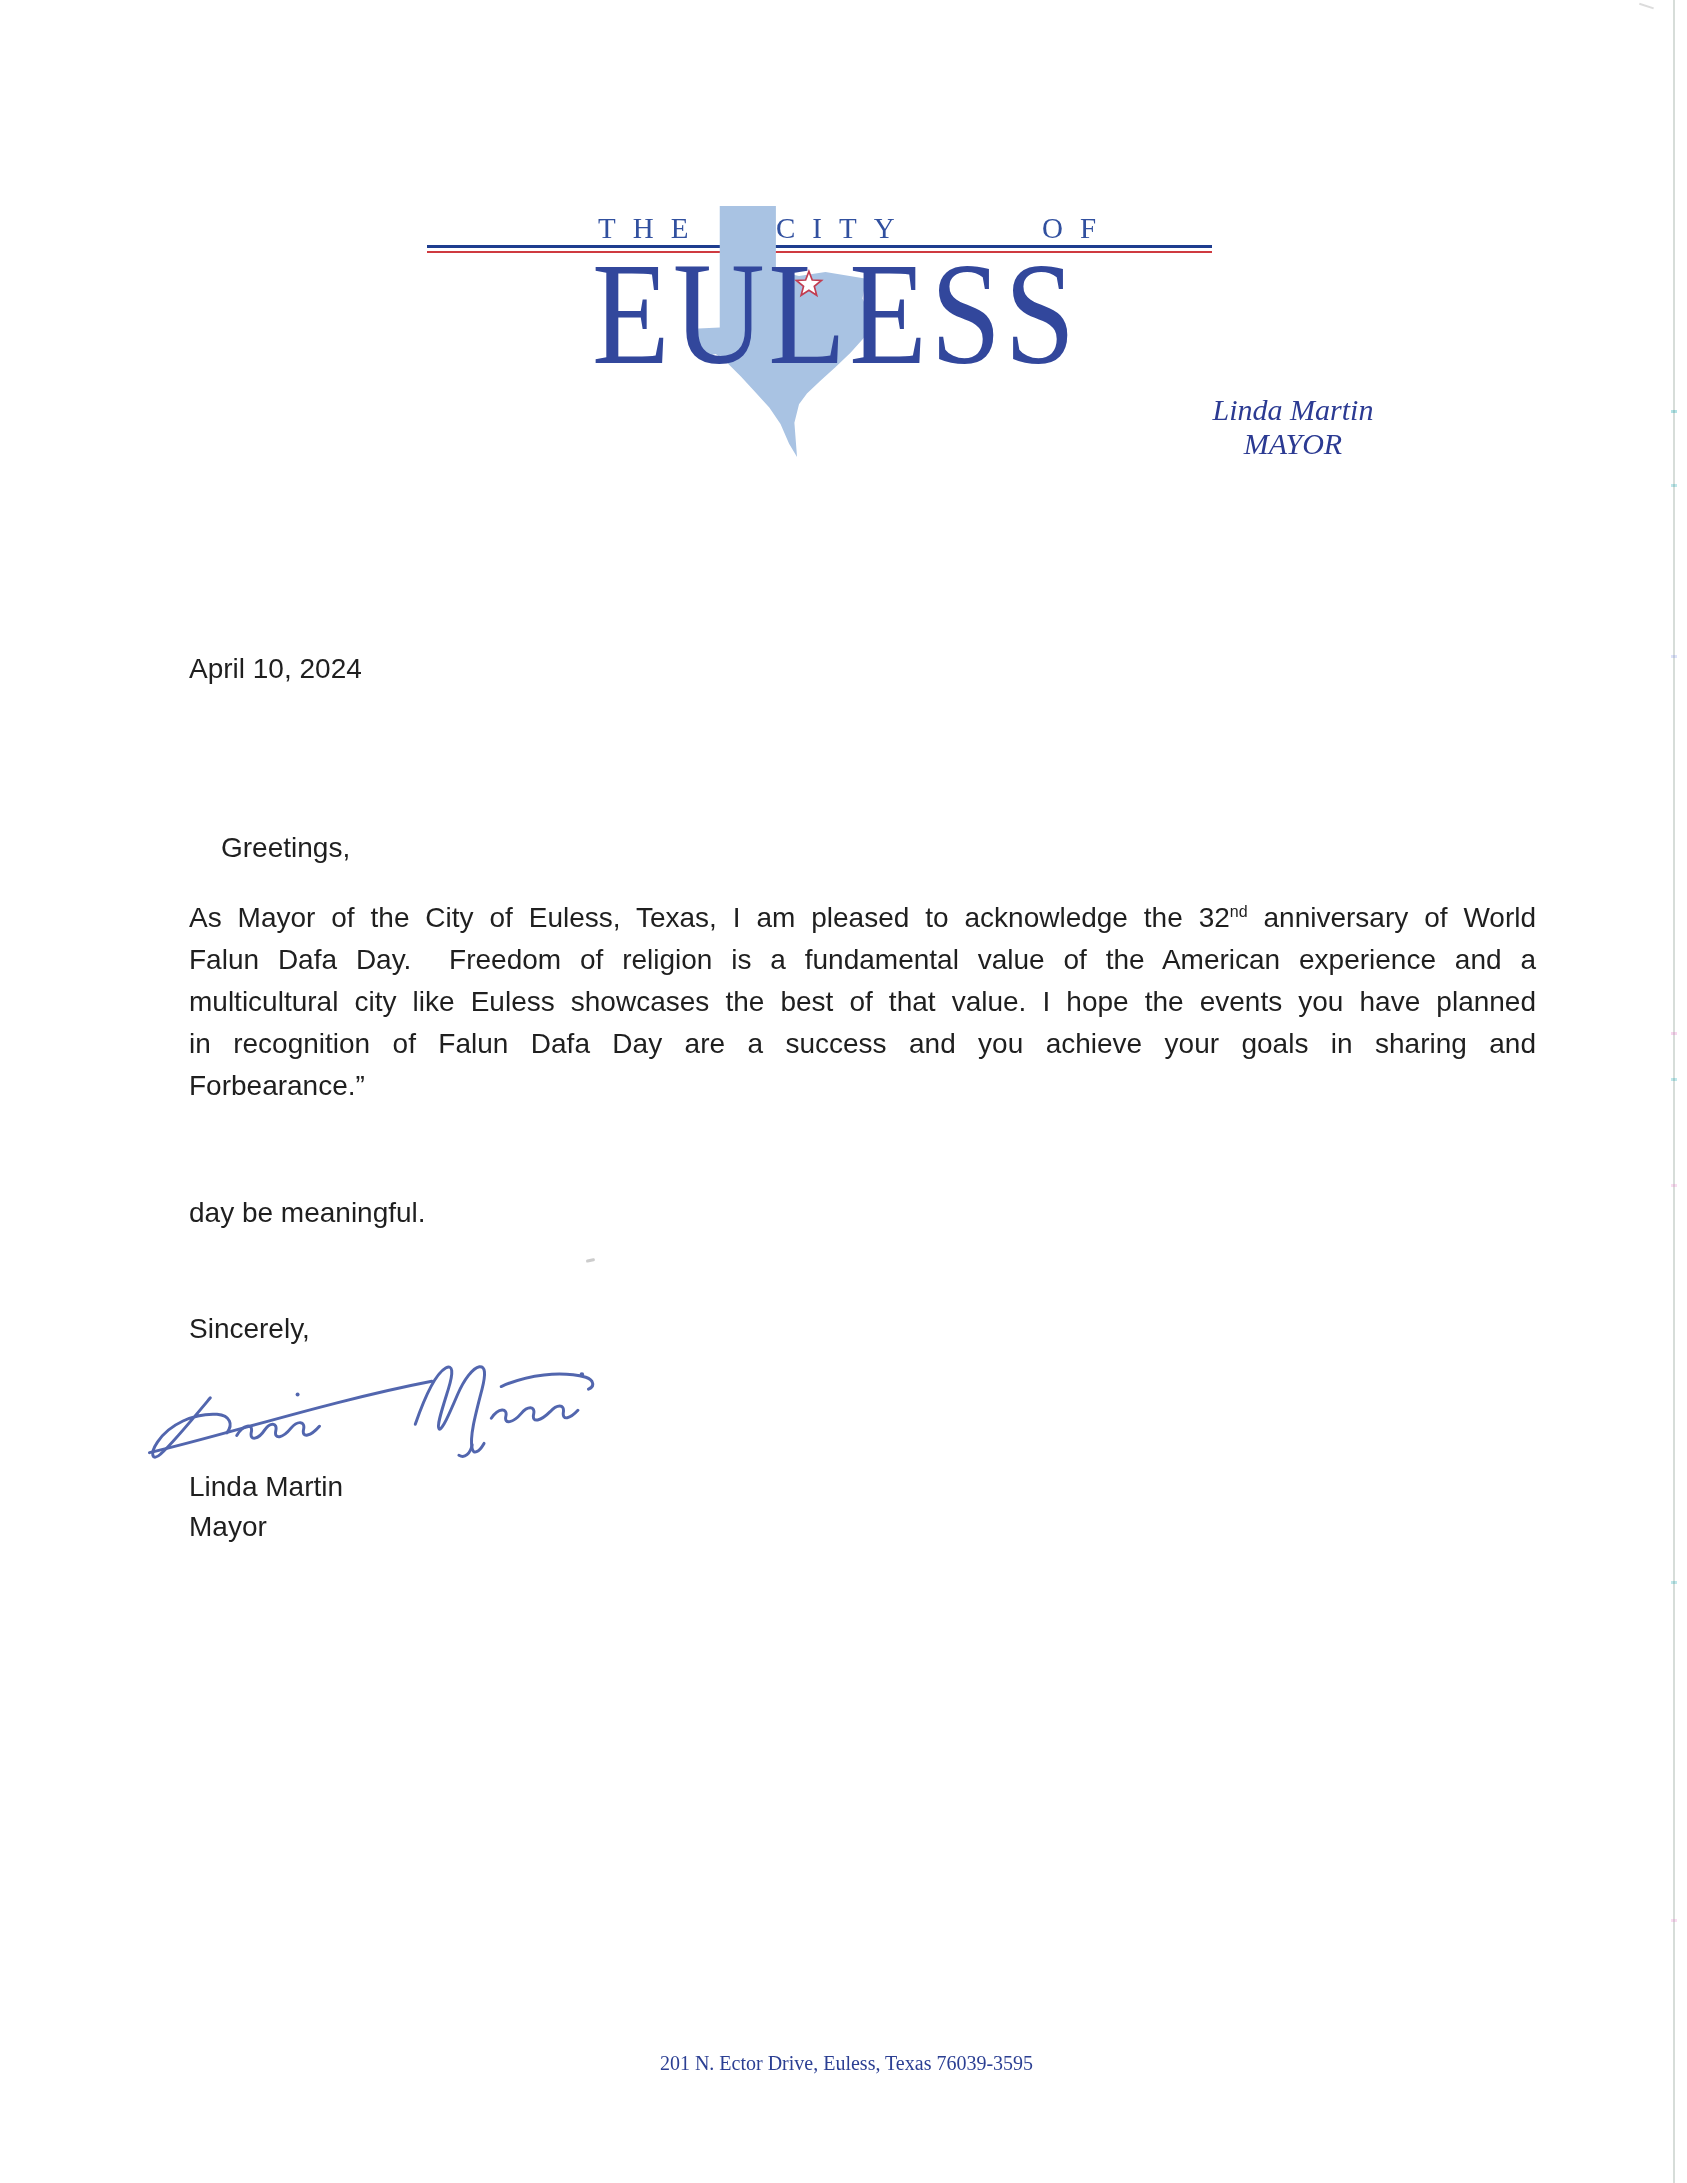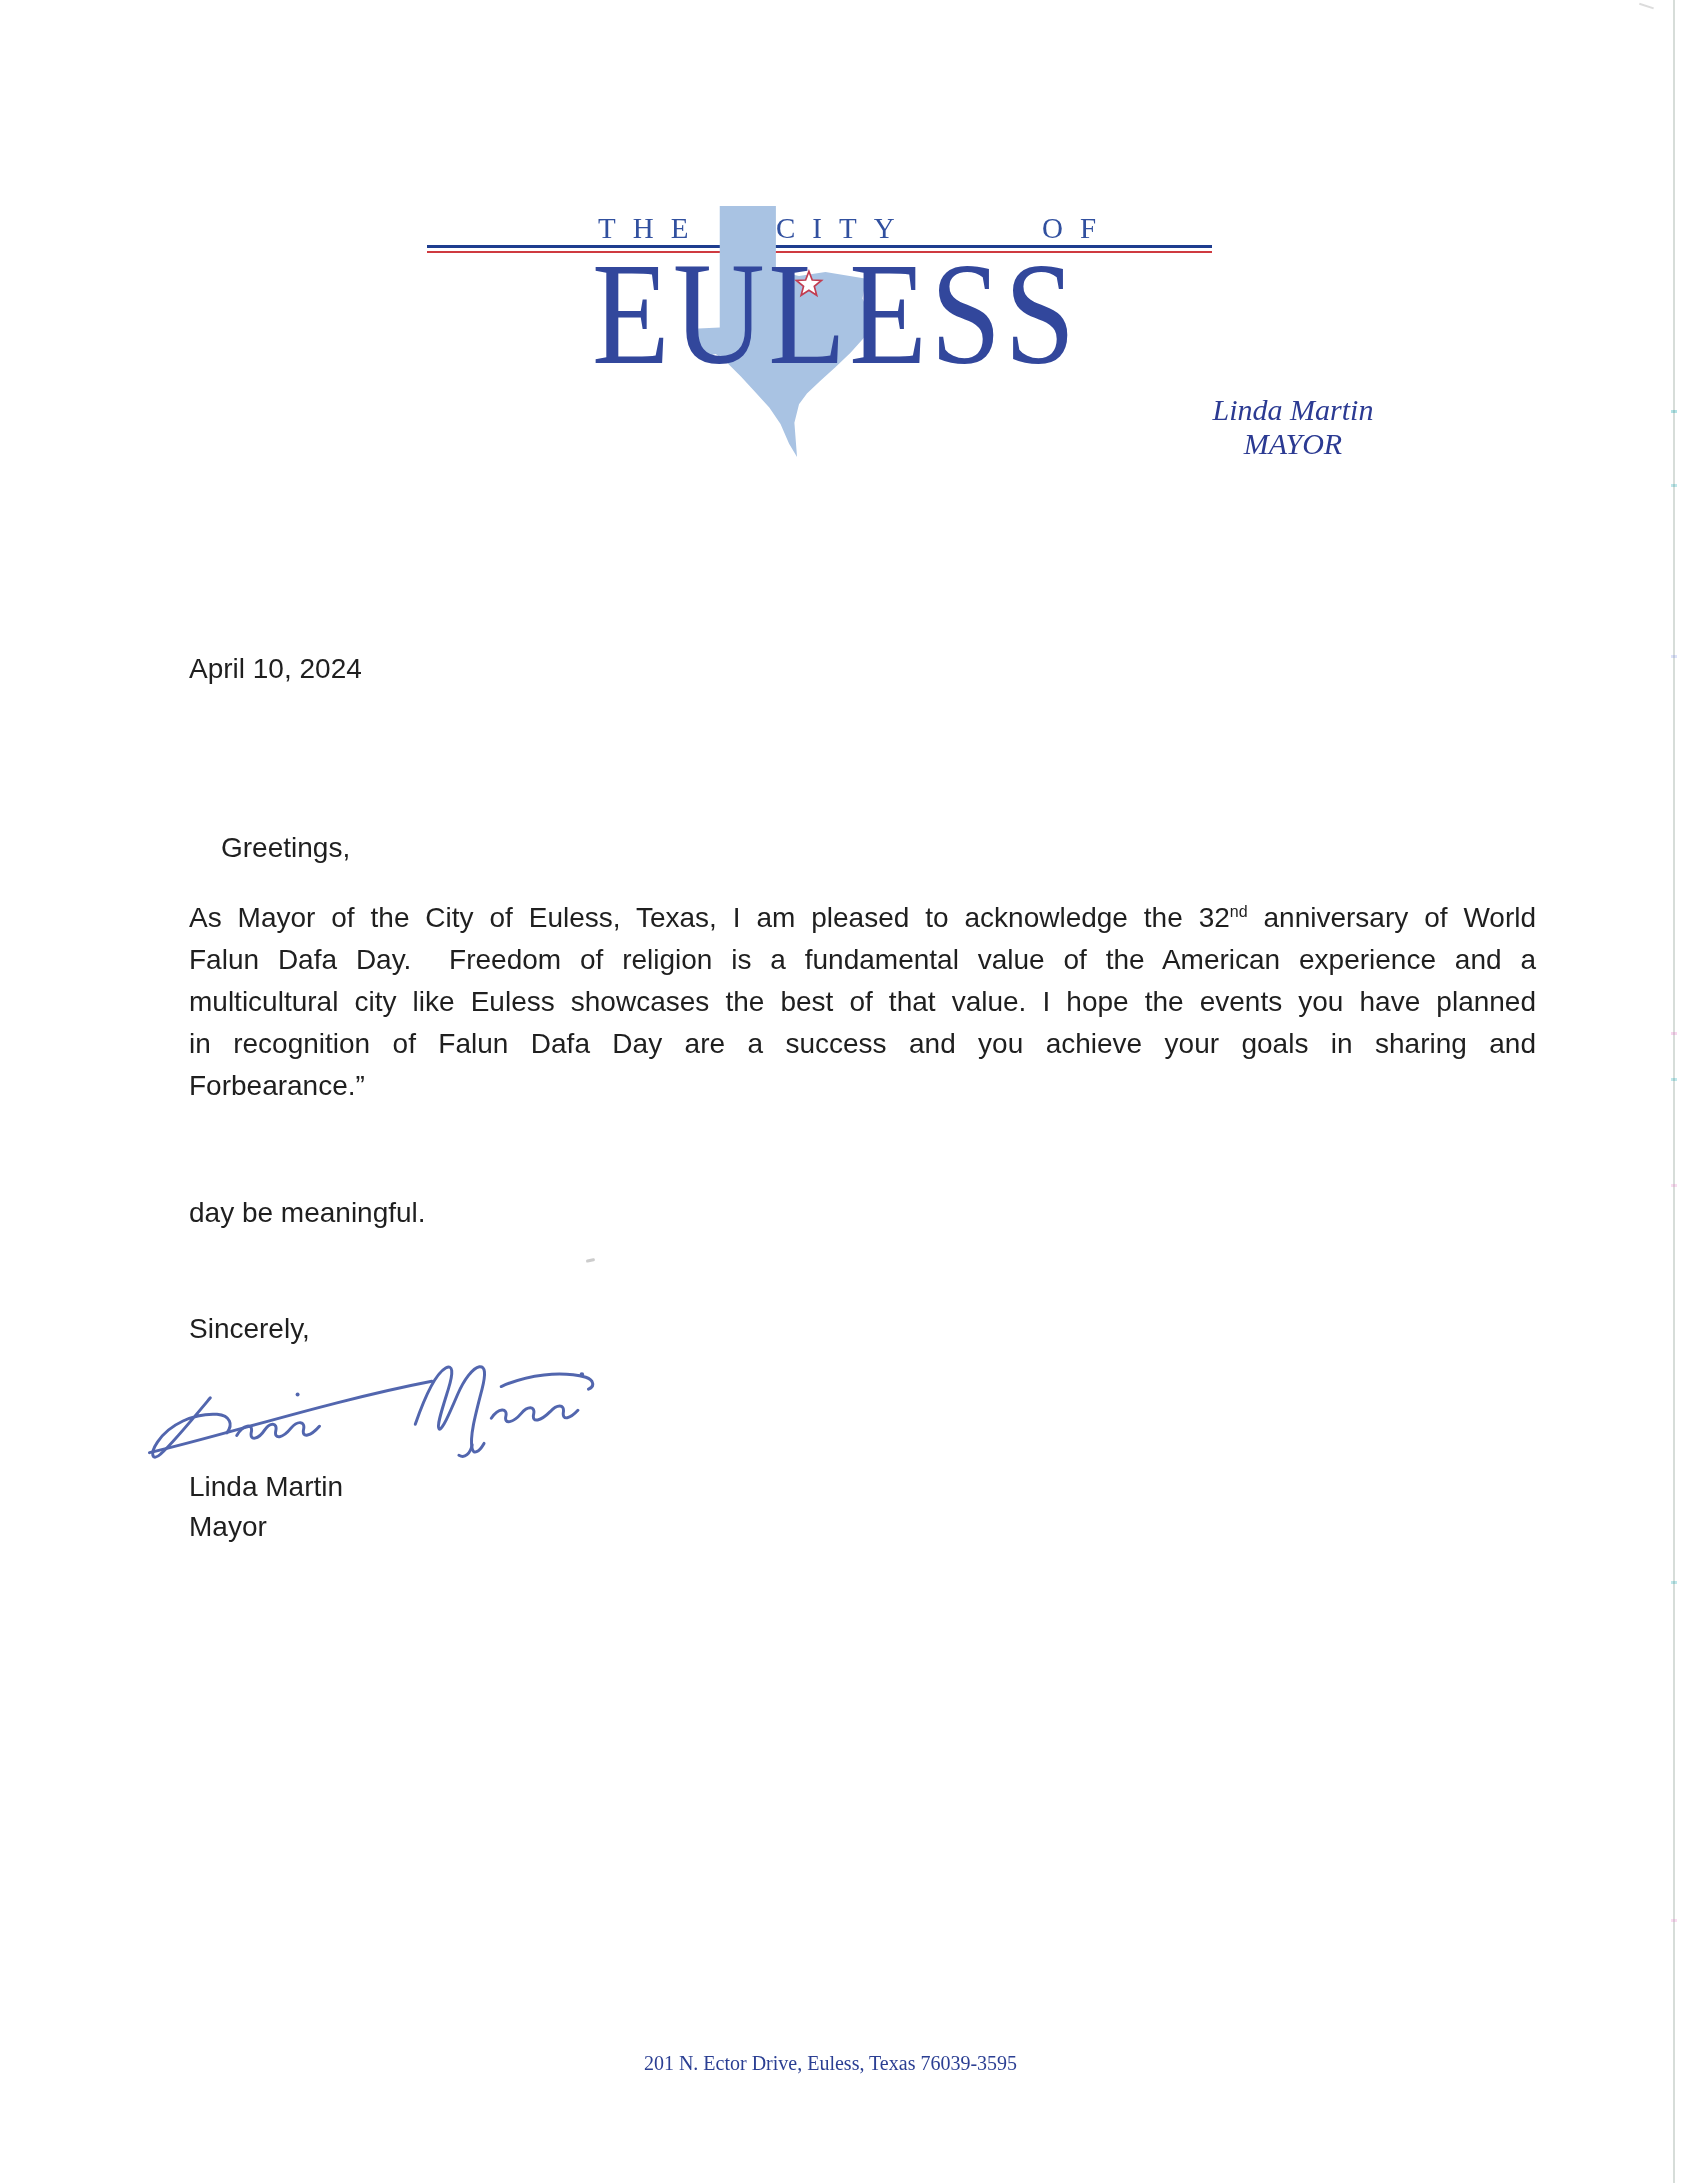--- a/index.html
+++ b/index.html
@@ -43,21 +43,21 @@
   .jline.last { text-align-last:left; }
   .jline sup { font-size:16px; line-height:0; vertical-align:super; }
   .closing { position:absolute; left:189px; top:1312px; font-size:28px; line-height:33px; }
   .signature { position:absolute; left:131px; top:1358px; width:476px; height:106px; }
   .typed-block { position:absolute; left:189px; top:1467px; font-size:28px; line-height:40px; }
 
   
   .footer {
     position:absolute; left:0; top:2047px; width:1661px; text-align:center;
     font-family:"Liberation Serif","DejaVu Serif",serif; color:#2b3f93;
-    font-size:20px; line-height:32px;
+    font-size:20px; line-height:32px;padding-left:16px;
   }
   .dot {
     display:inline-block; width:8.6px; height:8.6px; border-radius:50%;
     background:#e0382f; margin:0 12px; vertical-align:middle; position:relative; top:-2.6px;
   }
 
   
   .scan-vline { position:absolute; left:1673px; top:0; width:2px; height:2183px; background:rgba(150,165,155,.38); }
   .tick { position:absolute; left:1671px; width:6px; height:2.6px; }
   .smudge-1 { position:absolute; left:586px; top:1259px; width:8.6px; height:3.3px;

